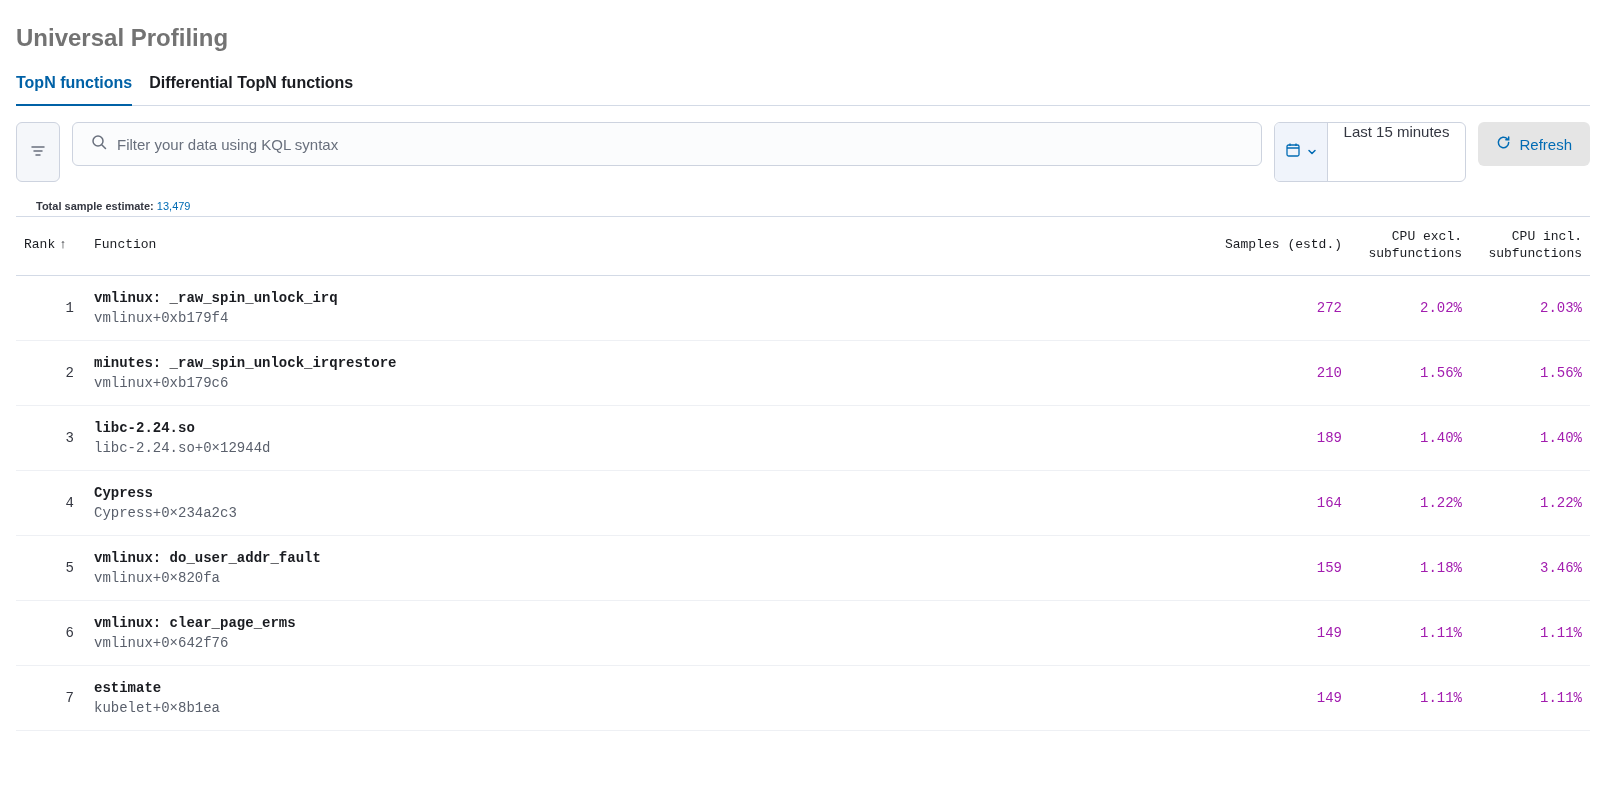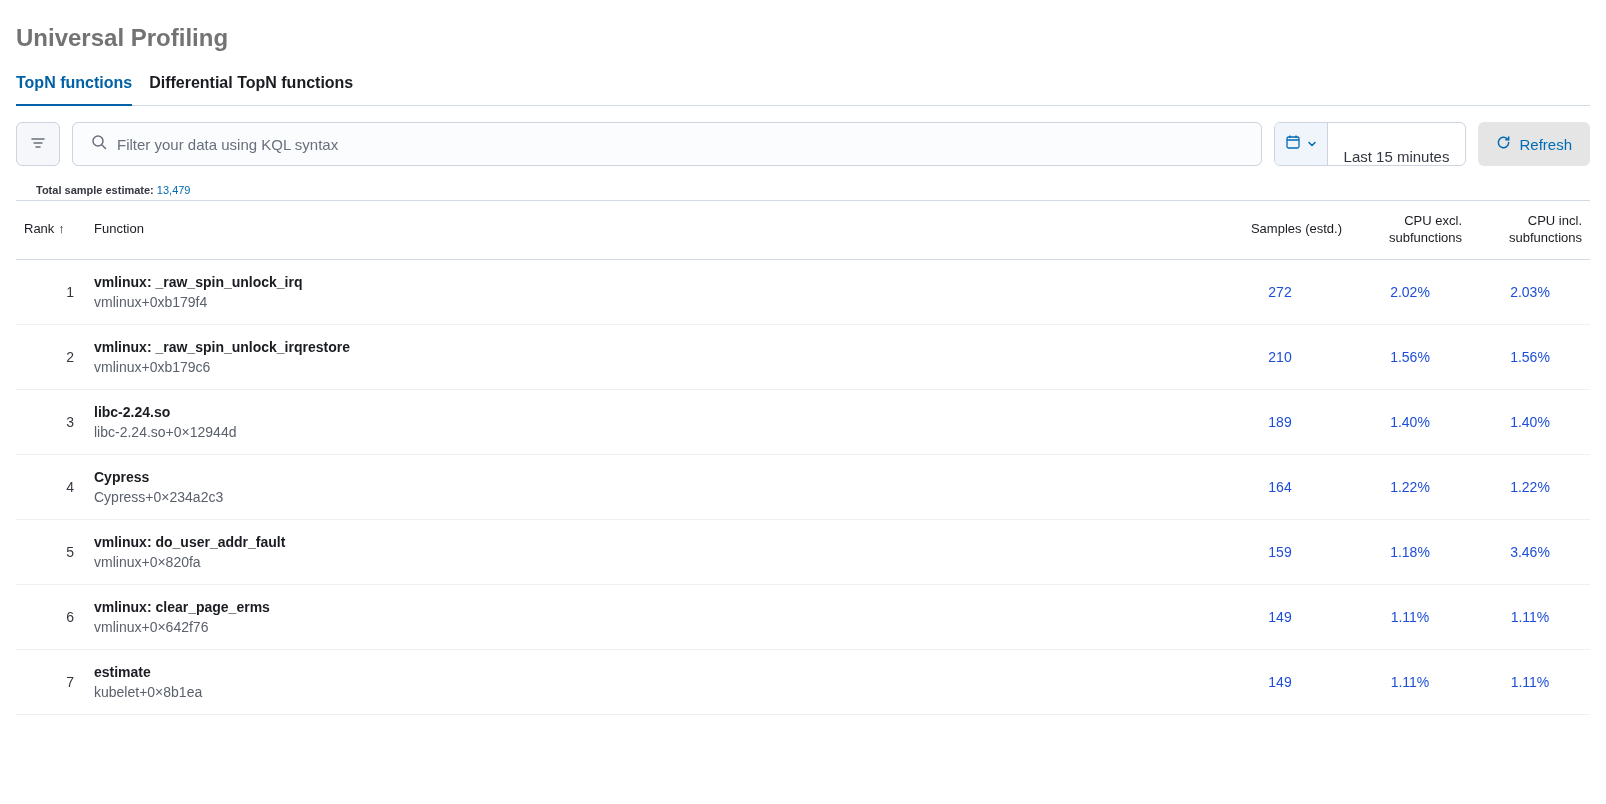--- a/index.html
+++ b/index.html
@@ -68,25 +68,25 @@
     border: none;
     outline: none;
     background: transparent;
     font-size: 15px;
     padding: 0 10px;
     color: #343741;
   }
   .search-input::placeholder { color: #69707d; }
   .date-picker {
     display: flex;
-    align-items: flex-end;
+    align-items: flex-start;
     border: 1px solid #cdd3df;
     border-radius: 6px;
     background: #fff;
-    height: 44px;
+    height: 60px;
     overflow: hidden;
     cursor: pointer;
   }
   .date-icon-part {
     display: flex;
     align-items: center;
     gap: 6px;
     background: #f0f4fb;
     padding: 0 10px;
     height: 100%;
@@ -119,20 +119,21 @@
     margin-bottom: 4px;
     margin-left: 20px;
   }
   .estimate .num {
     color: #006bb4;
     font-weight: 500;
   }
   table {
     width: 100%;
     border-collapse: collapse;
+    font-family: Liberation Mono, monospace;
   }
   thead th {
     font-size: 13px;
     font-weight: 500;
     color: #1a1c21;
     text-align: left;
     padding: 12px 8px;
     border-top: 1px solid #d3dae6;
     border-bottom: 1px solid #d3dae6;
     line-height: 1.3;
@@ -145,21 +146,21 @@
     padding: 14px 8px;
     font-size: 14px;
     vertical-align: middle;
   }
   td.rank {
     text-align: right;
     width: 60px;
     color: #343741;
     padding-right: 12px;
   }
-  td.num { text-align: center; color: #1d4ed8; white-space: nowrap; }
+  td.num { text-align: right; color: #a21caf; white-space: nowrap; }
   .fn-name { font-weight: 700; color: #1a1c21; margin-bottom: 4px; }
   .fn-sub  { color: #5a606c; }
   .col-rank { width: 70px; }
   .col-samples { width: 140px; }
   .col-excl { width: 120px; }
   .col-incl { width: 120px; }
   .sort-arrow { margin-left: 4px; }
 </style>
 </head>
 <body>
@@ -243,21 +244,21 @@
           <div class="fn-name">vmlinux: _raw_spin_unlock_irq</div>
           <div class="fn-sub">vmlinux+0xb179f4</div>
         </td>
         <td class="num">272</td>
         <td class="num">2.02%</td>
         <td class="num">2.03%</td>
       </tr>
       <tr>
         <td class="rank">2</td>
         <td>
-          <div class="fn-name">vmlinux: _raw_spin_unlock_irqrestore</div>
+          <div class="fn-name">minutes: _raw_spin_unlock_irqrestore</div>
           <div class="fn-sub">vmlinux+0xb179c6</div>
         </td>
         <td class="num">210</td>
         <td class="num">1.56%</td>
         <td class="num">1.56%</td>
       </tr>
       <tr>
         <td class="rank">3</td>
         <td>
           <div class="fn-name">libc-2.24.so</div>

